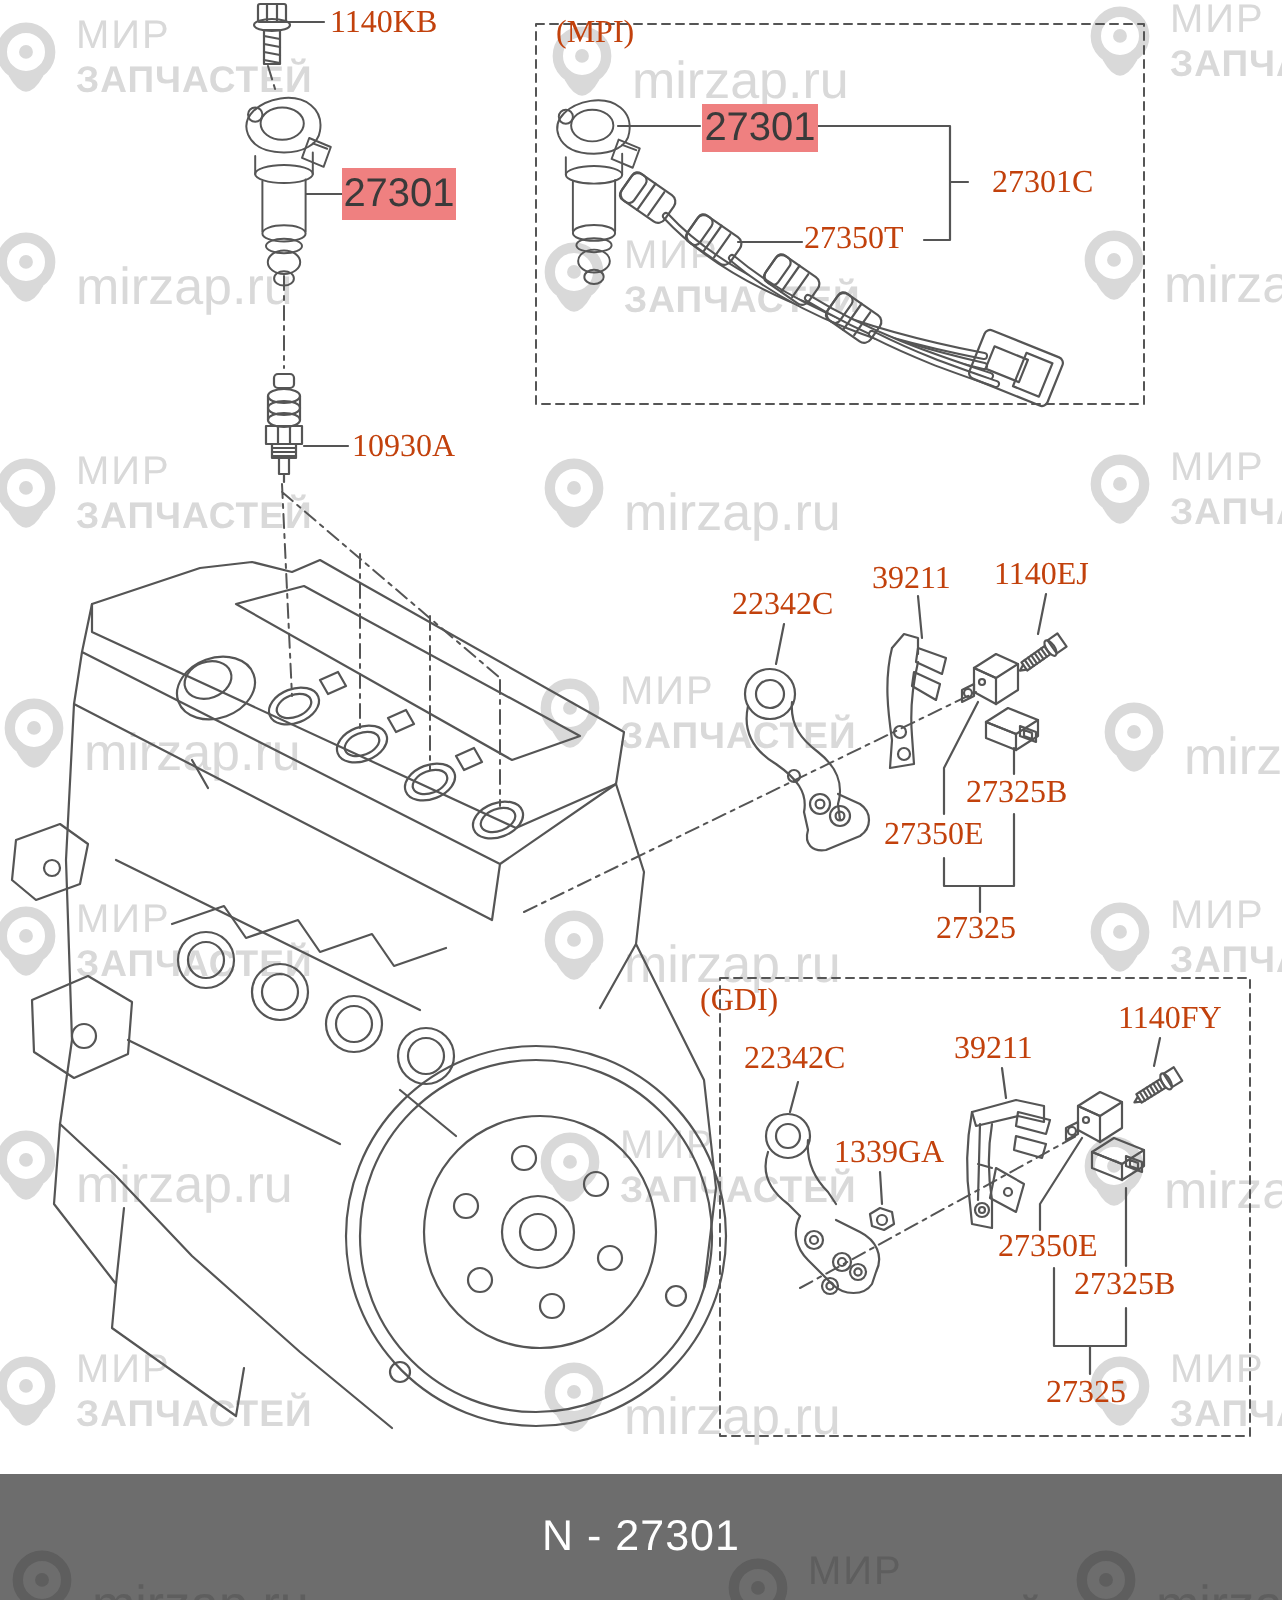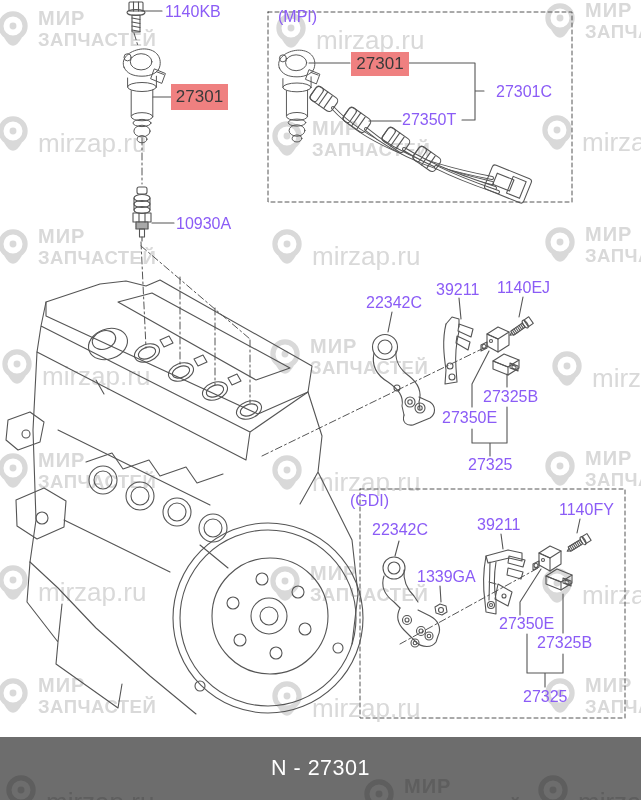--- a/index.html
+++ b/index.html
@@ -1,35 +1,35 @@
 <!DOCTYPE html>
 <html><head>
 <meta charset="utf-8">
 <style>
   html,body{margin:0;padding:0;background:#fff;}
   .stage{position:relative;width:641px;height:800px;background:#fff;overflow:hidden;
          font-family:"Liberation Sans",sans-serif;}
   
   .wm{position:absolute;display:flex;gap:6px;color:#d9d9d9;z-index:0;white-space:nowrap;align-items:flex-start;}
   .wm svg{width:38px;height:48px;flex:none;}
-  .wm .l1{font-size:20px;font-weight:bold;letter-spacing:1px;line-height:21px;}
+  .wm .l1{font-size:20px;font-weight:normal;letter-spacing:1px;line-height:21px;}
   .wm .l2{font-size:18.5px;font-weight:bold;letter-spacing:.5px;line-height:21px;}
   .wm .site{font-size:26px;margin-top:15px;text-align:right;}
   .wm.dark{color:#5e5e5e;}
   
   svg.art{position:absolute;left:0;top:0;z-index:1;}
   .art path,.art rect,.art circle,.art ellipse,.art line{fill:none;stroke:#555;stroke-width:1.1;
       stroke-linecap:round;stroke-linejoin:round;}
   .art .wire{stroke-width:4;}
   .art .wirein{stroke:#fff;stroke-width:2;}
   .art .dd{stroke-dasharray:7 3 2 3;stroke-width:1;}
   .art .box{stroke-dasharray:4 3;stroke-width:1;}
   
-  .lbl{position:absolute;z-index:2;font-size:16px;line-height:18px;color:#8b5cf6;white-space:nowrap;}
-  .hl{position:absolute;z-index:2;background:var(--hl,#ef8080);color:#3a3a3a;font-size:17px;
+  .lbl{position:absolute;z-index:2;font-size:16px;line-height:18px;color:#c2410c;white-space:nowrap;font-family:Liberation Serif, serif;}
+  .hl{position:absolute;z-index:2;background:var(--hl,#ef8080);color:#3a3a3a;font-size:20px;
       display:flex;align-items:center;justify-content:center;}
   
   .footer{position:absolute;left:0;top:737px;width:641px;height:63px;background:var(--bar,#6d6d6d);
       z-index:3;overflow:hidden;}
   .footer .bartext{position:absolute;z-index:2;left:0;top:0;width:100%;height:100%;
       display:flex;align-items:center;justify-content:center;gap:32px;color:#fff;
       font-size:21.5px;letter-spacing:.5px;}
 </style>
 </head>
 <body>

